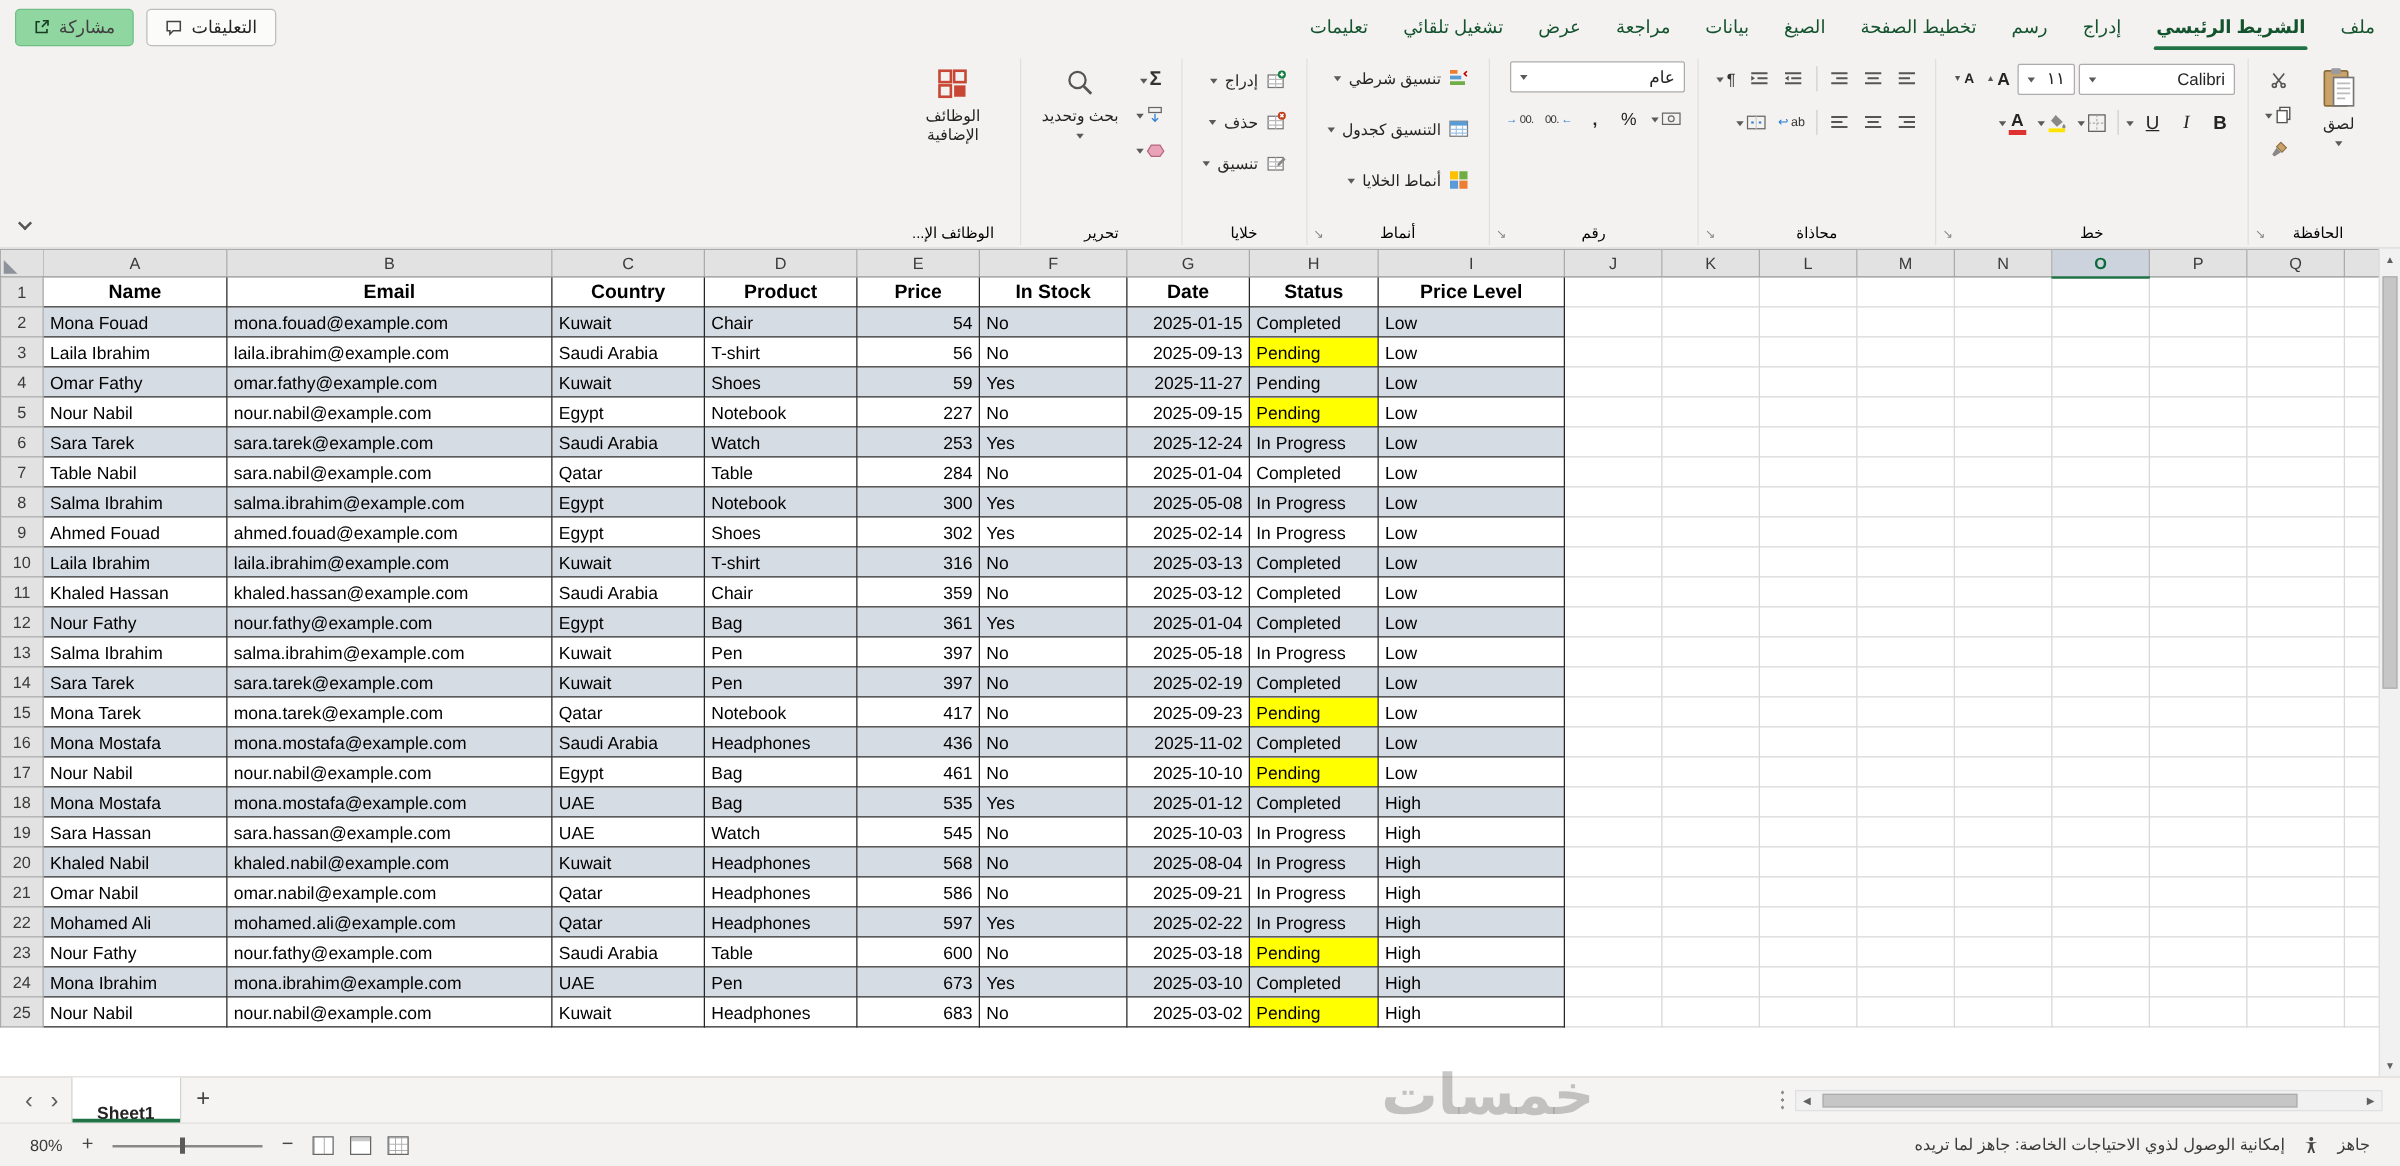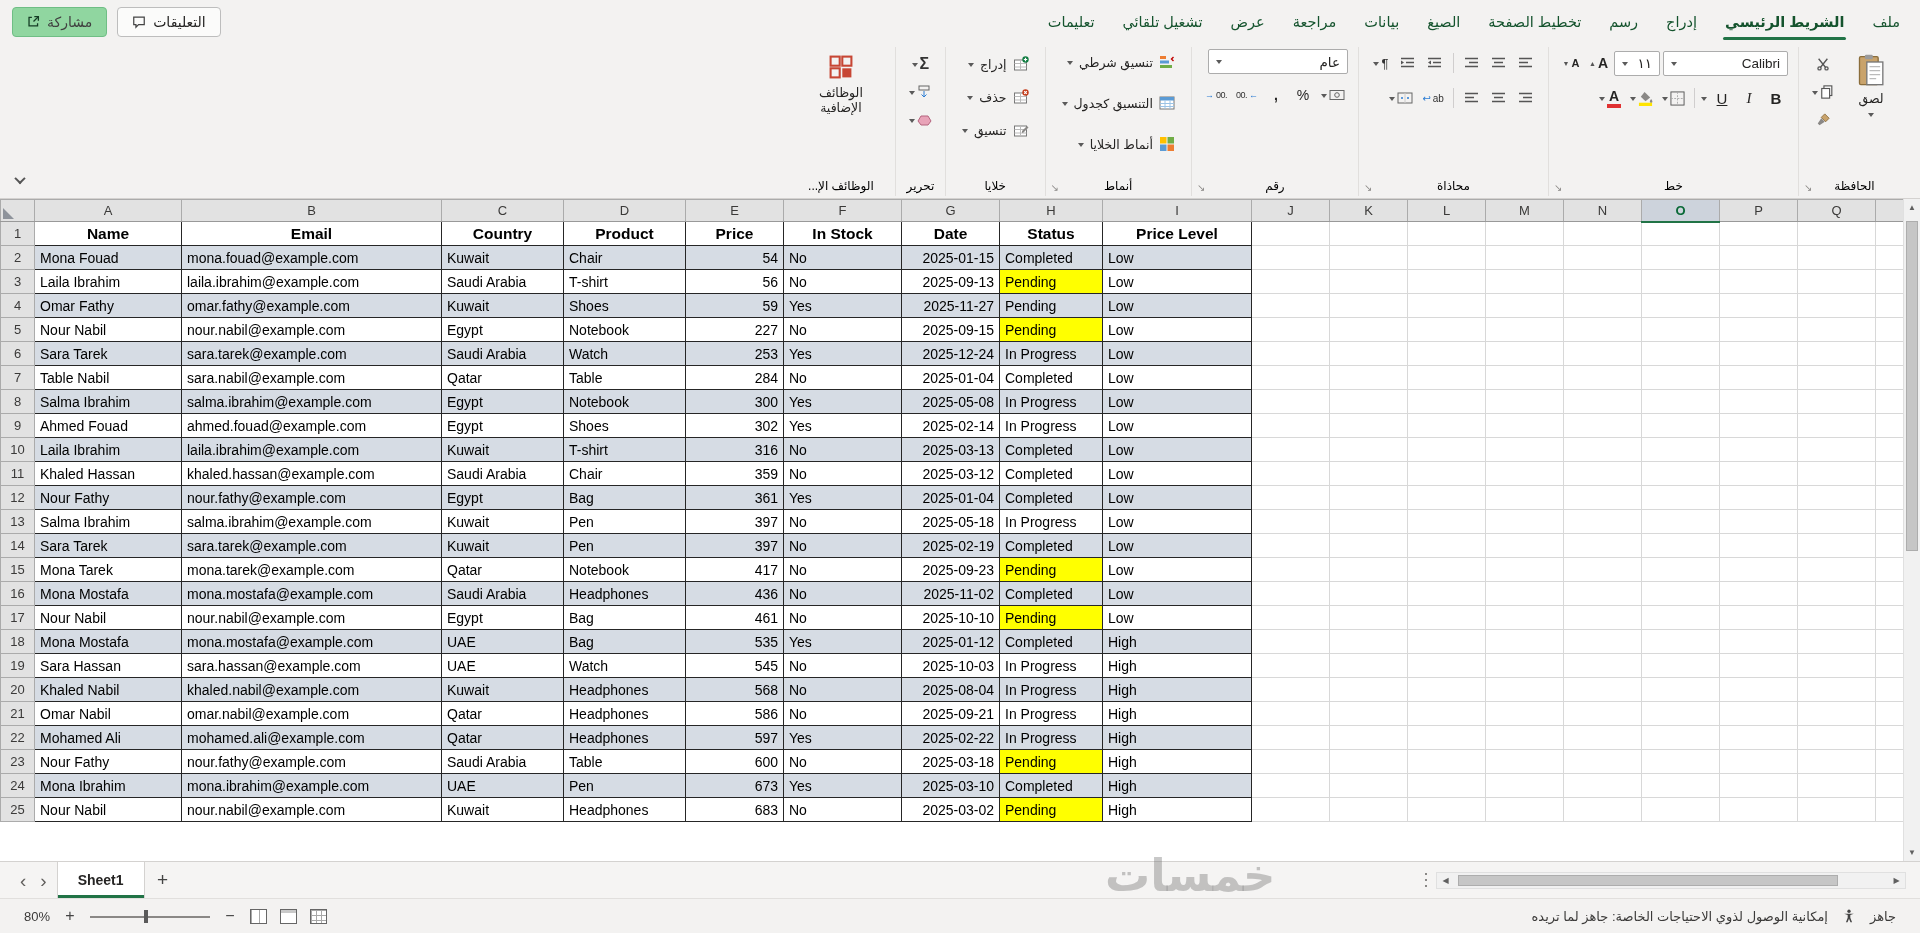--- a/index.html
+++ b/index.html
@@ -118,21 +118,21 @@
              color:#606060; cursor:pointer; }
   .varrow.bottom { position:absolute; bottom:0; left:0; right:0; }
   .vthumb { position:absolute; top:22px; left:2px; right:2px; height:330px;
              background:#C6C6C6; border:1px solid #ADADAD; cursor:grab; }
 
   
   .sheetbar { height:37px; flex:0 0 37px; background:#F5F4F3; border-top:1px solid #D4D2D0;
               display:flex; align-items:stretch; padding:0 14px 0 10px; direction:ltr; }
   .snav { display:flex; align-items:center; gap:14px; padding:0 10px; }
   .chev { font-size:19px; color:#605E5C; cursor:pointer; line-height:1; }
-  .stab { display:flex; align-items:center; padding:0 20px; background:#FFFFFF;
+  .stab { display:flex; align-items:flex-end; padding:0 20px; background:#FFFFFF;
           border-left:1px solid #D4D2D0; border-right:1px solid #D4D2D0;
           font-size:14px; font-weight:bold; color:#252423; position:relative; cursor:pointer; }
   .stab::after { content:""; position:absolute; bottom:0; left:0; right:0; height:3px;
           background:var(--accent,#217346); }
   .addsheet { display:flex; align-items:center; justify-content:center; width:36px;
           font-size:19px; color:#444; cursor:pointer; background:none; border:none; }
   .sb-spacer { flex:1; }
   .hscroll { align-self:center; width:470px; height:17px; background:#F1F1F1;
           border:1px solid #E0E0E0; display:flex; align-items:center; margin-left:8px; }
   .harrow { width:17px; text-align:center; font-size:8px; color:#606060; cursor:pointer; }
@@ -479,20 +479,28 @@
               </svg>
             <span class="dd"></span>
           </span>
           <span class="sbtn">
             <svg width="15" height="12" viewBox="0 0 15 12">
                 <path d="M4 2h7l3 5-3 4H4L1 7z" fill="#E8A3B8" stroke="#B5647E"></path>
               </svg>
             <span class="dd"></span>
           </span>
         </div>
+        <div class="bigbtn">
+          <svg width="24" height="26" viewBox="0 0 24 26" fill="none">
+            <circle cx="10" cy="10" r="6.5" stroke="#555" stroke-width="1.8"></circle>
+            <path d="M15 15l6 6" stroke="#555" stroke-width="2.2"></path>
+          </svg>
+          <span class="blbl">بحث وتحديد</span>
+          <span class="dd"></span>
+        </div>
       </div>
       <span class="g-label">تحرير</span>
     </div>
 
     <div class="group">
       <div class="g-content">
         <div class="bigbtn">
           <svg width="26" height="26" viewBox="0 0 20 20" fill="none">
             <rect x="2" y="2" width="7" height="7" stroke="#C74634" stroke-width="1.6"></rect>
             <rect x="11" y="2" width="7" height="7" stroke="#C74634" stroke-width="1.6"></rect>

